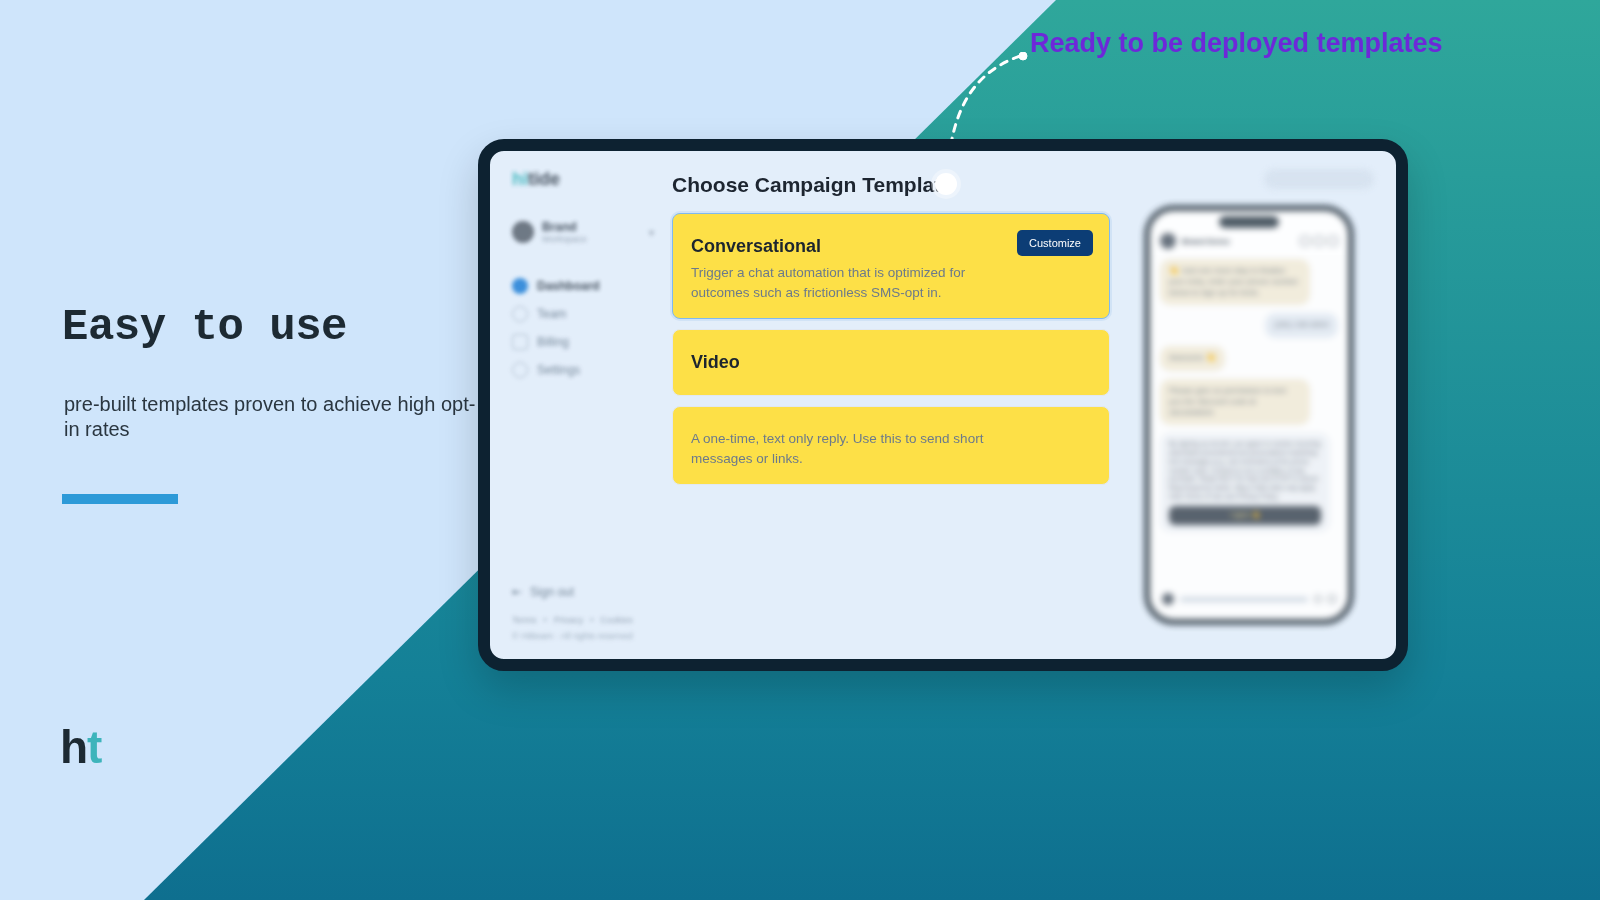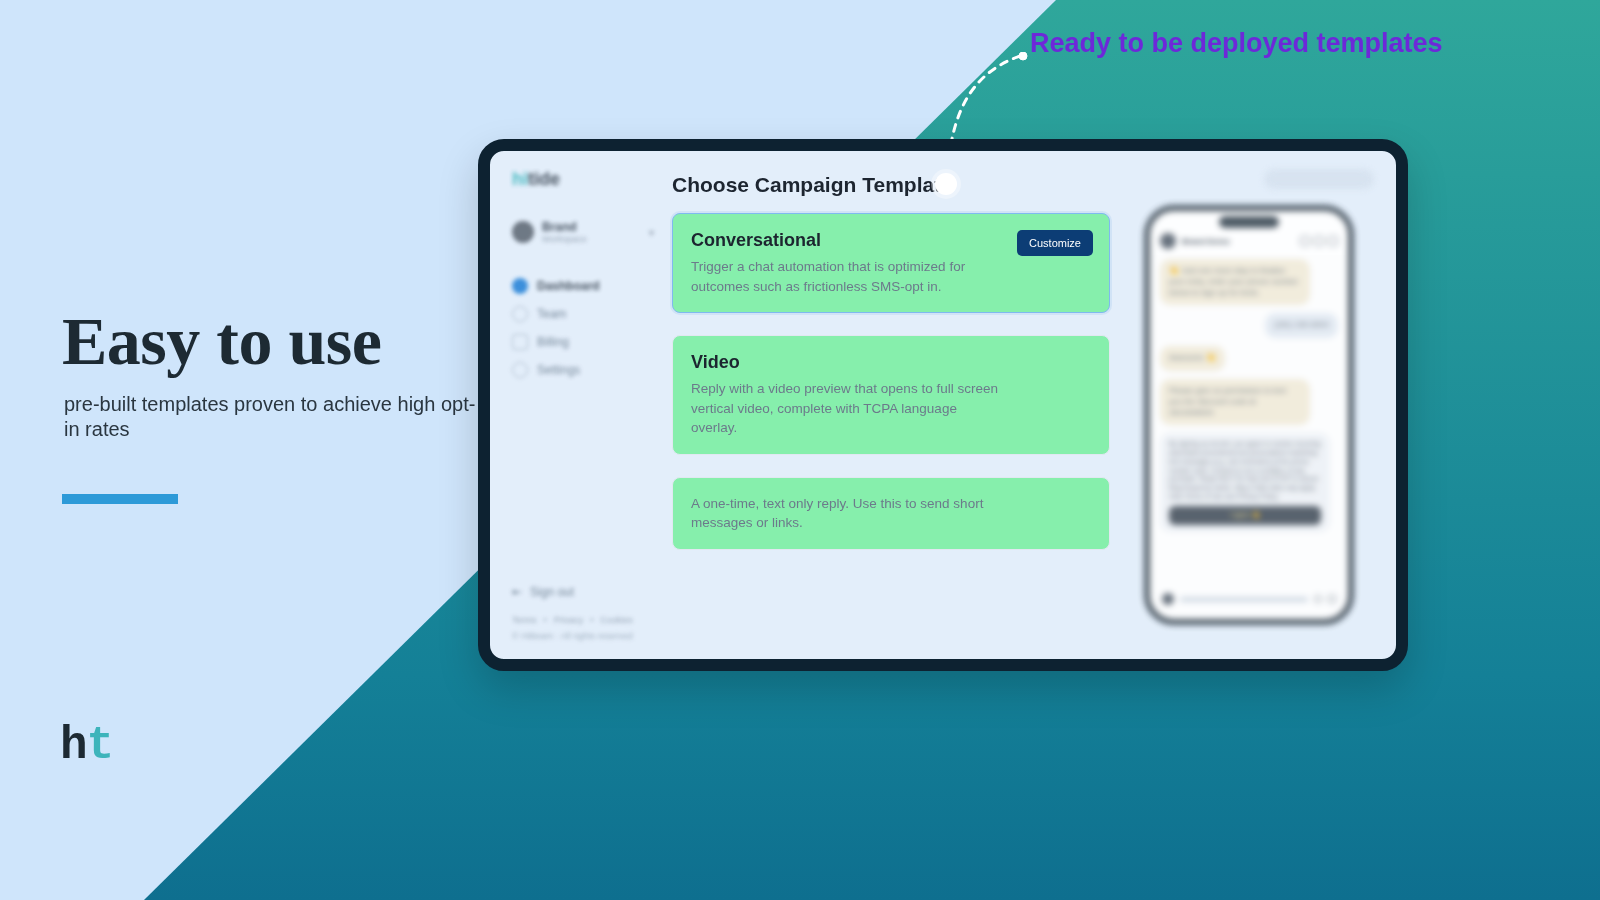--- a/index.html
+++ b/index.html
@@ -16,23 +16,23 @@
     inset: 0;
     background: linear-gradient(180deg, #2fa79b 0%, #148097 75%, #0e6f8f 100%);
     clip-path: polygon(66% 0, 100% 0, 100% 100%, 9% 100%);
   }
 
   
   .hero-title {
     position: absolute;
     left: 62px;
     top: 302px;
-    font-family: Liberation Serif, serif;
+    font-family: Liberation Mono, monospace;
     font-weight: 900;
-    font-size: 68px;
+    font-size: 44px;
     color: #1d2a33;
     letter-spacing: -0.5px;
   }
   .hero-sub {
     position: absolute;
     left: 64px;
     top: 392px;
     font-size: 20px;
     line-height: 1.25;
     color: #2a3640;
@@ -76,21 +76,21 @@
     background: #ffffff;
     box-shadow: 0 0 0 4px rgba(255,255,255,.35);
     z-index: 50;
   }
 
   
   .ht-badge {
     position: absolute;
     left: 60px;
     top: 720px;
-    font-family: Liberation Mono, monospace;
+    font-family: Liberation Sans, sans-serif;
     font-weight: 900;
     font-size: 46px;
     color: #1d2a33;
     letter-spacing: -1px;
   }
   .ht-badge .t { color: #3db4bb; }
 
   
   .device {
     position: absolute;
@@ -153,25 +153,25 @@
     padding: 0 14px 0 18px;
   }
   .main-title {
     font-size: 21px;
     font-weight: 800;
     color: #1d2530;
     margin-top: 4px;
     margin-bottom: 16px;
   }
   .card {
-    background: #86efac;
+    background: #fde047;
     border-radius: 8px;
     border: 1px solid #e1e8f1;
-    padding: 16px 18px 16px;
-    margin-bottom: 22px;
+    padding: 22px 18px 16px;
+    margin-bottom: 10px;
     position: relative;
   }
   .card.selected {
     border: 1.5px solid #7fb9ef;
     box-shadow: 0 0 0 2px rgba(106,168,230,.15);
   }
   .card h3 {
     font-size: 18px;
     font-weight: 800;
     color: #1c252f;
@@ -332,21 +332,20 @@
     <div class="main-title">Choose Campaign Template</div>
 
     <div class="card selected">
       <h3>Conversational</h3>
       <p>Trigger a chat automation that is optimized for outcomes such as frictionless SMS-opt in.</p>
       <button class="cust-btn">Customize</button>
     </div>
 
     <div class="card">
       <h3>Video</h3>
-      <p>Reply with a video preview that opens to full screen vertical video, complete with TCPA language overlay.</p>
     </div>
 
     <div class="card">
       <p>A one-time, text only reply. Use this to send short messages or links.</p>
     </div>
   </div>
 
   <div class="preview">
     <div class="prev-btn" title="PREVIEW TEMPLATE"></div>
 

